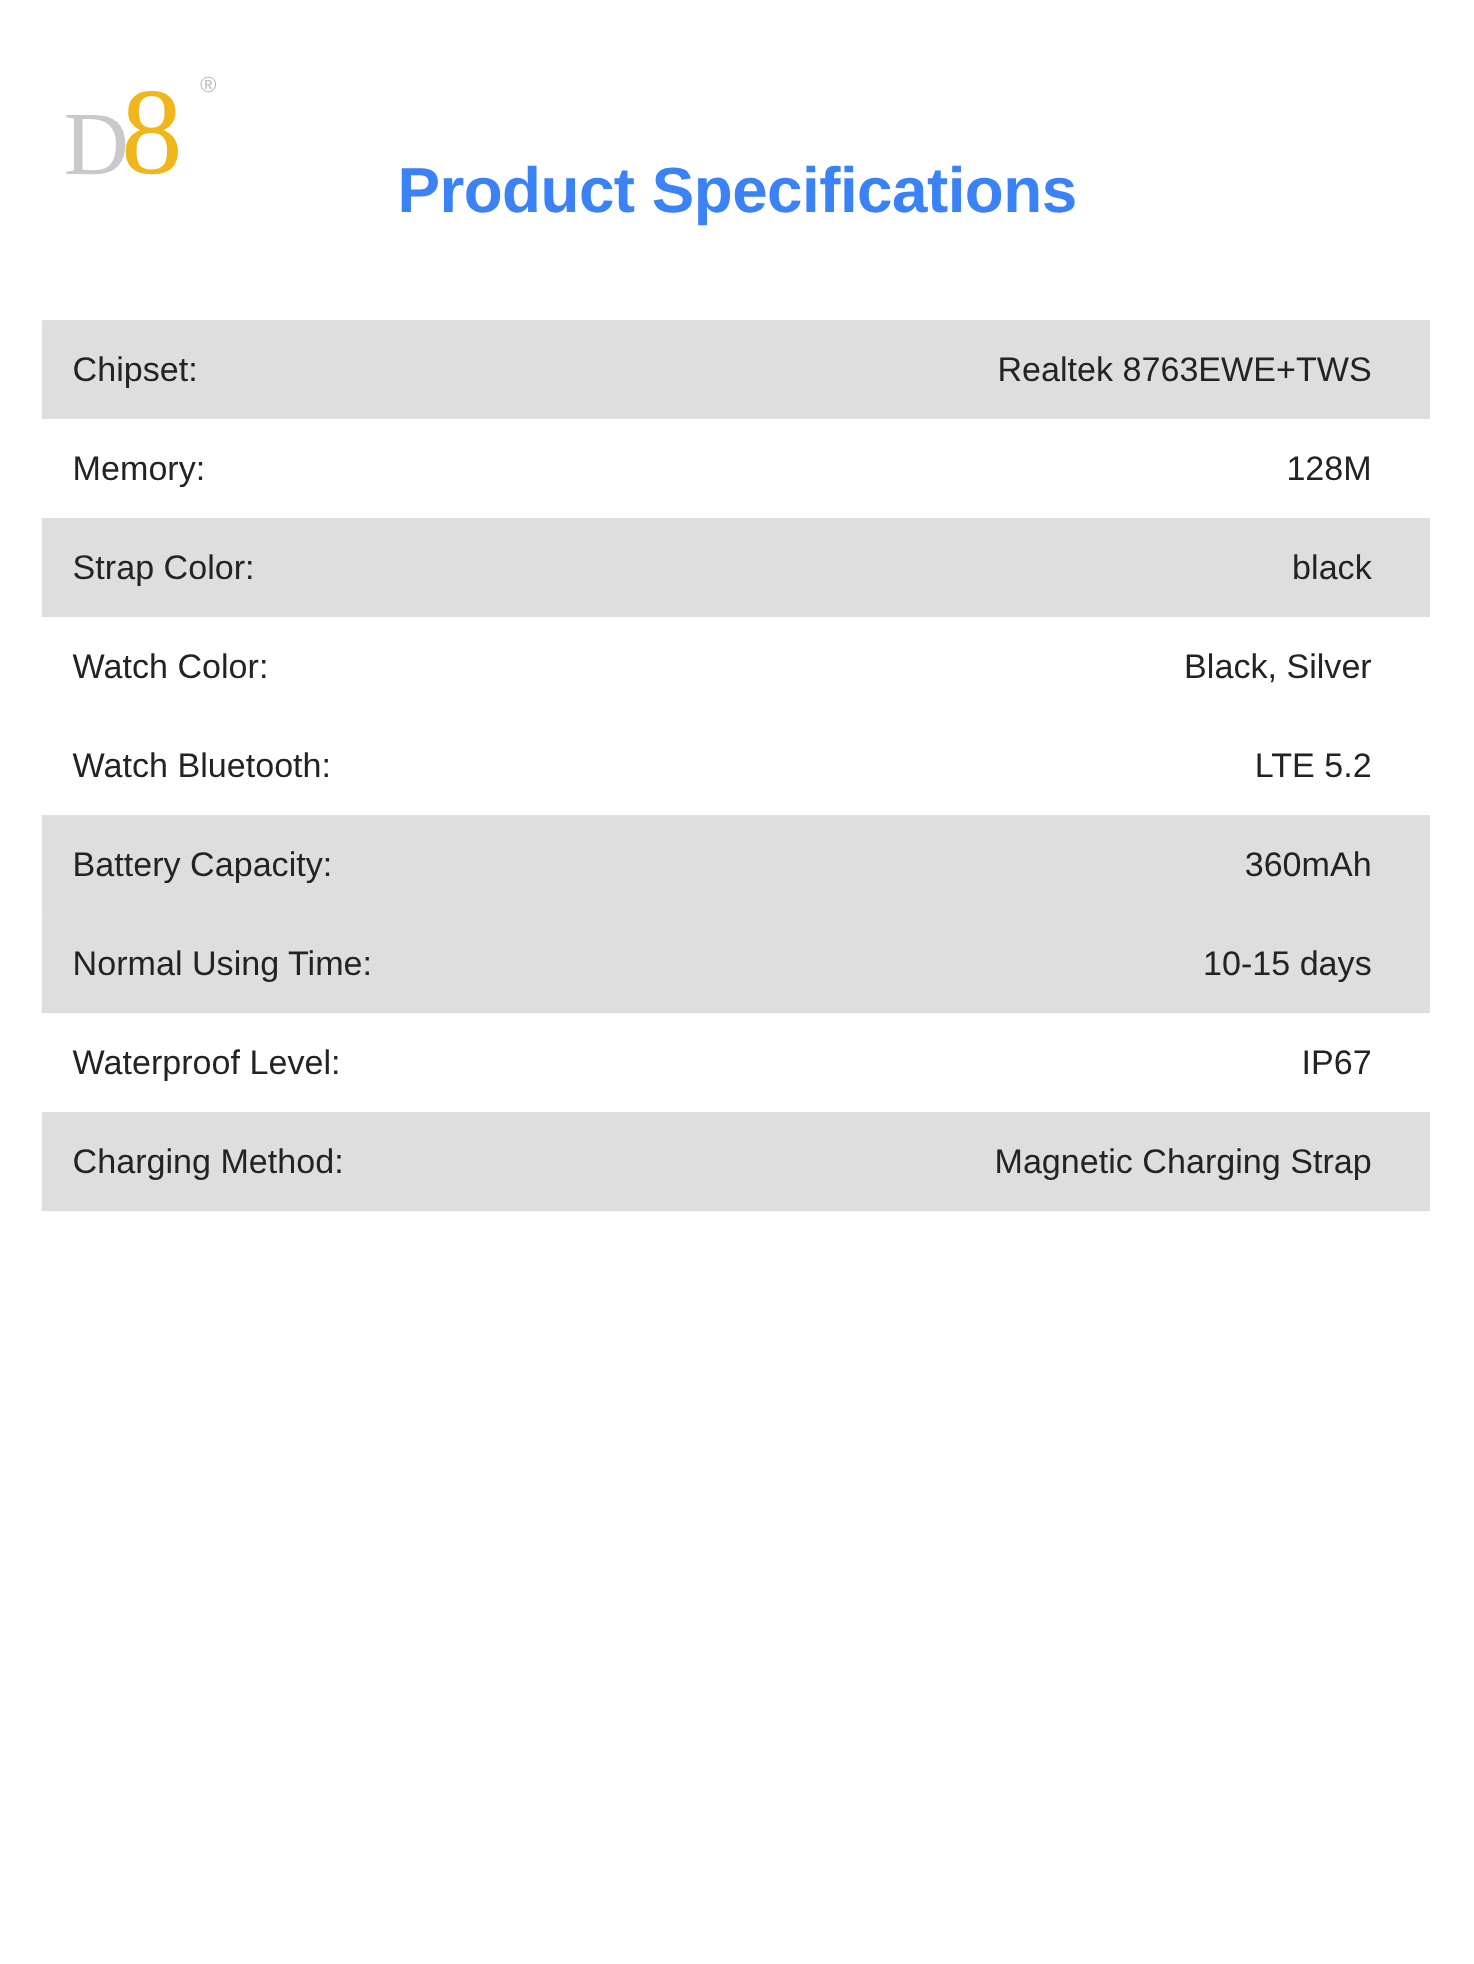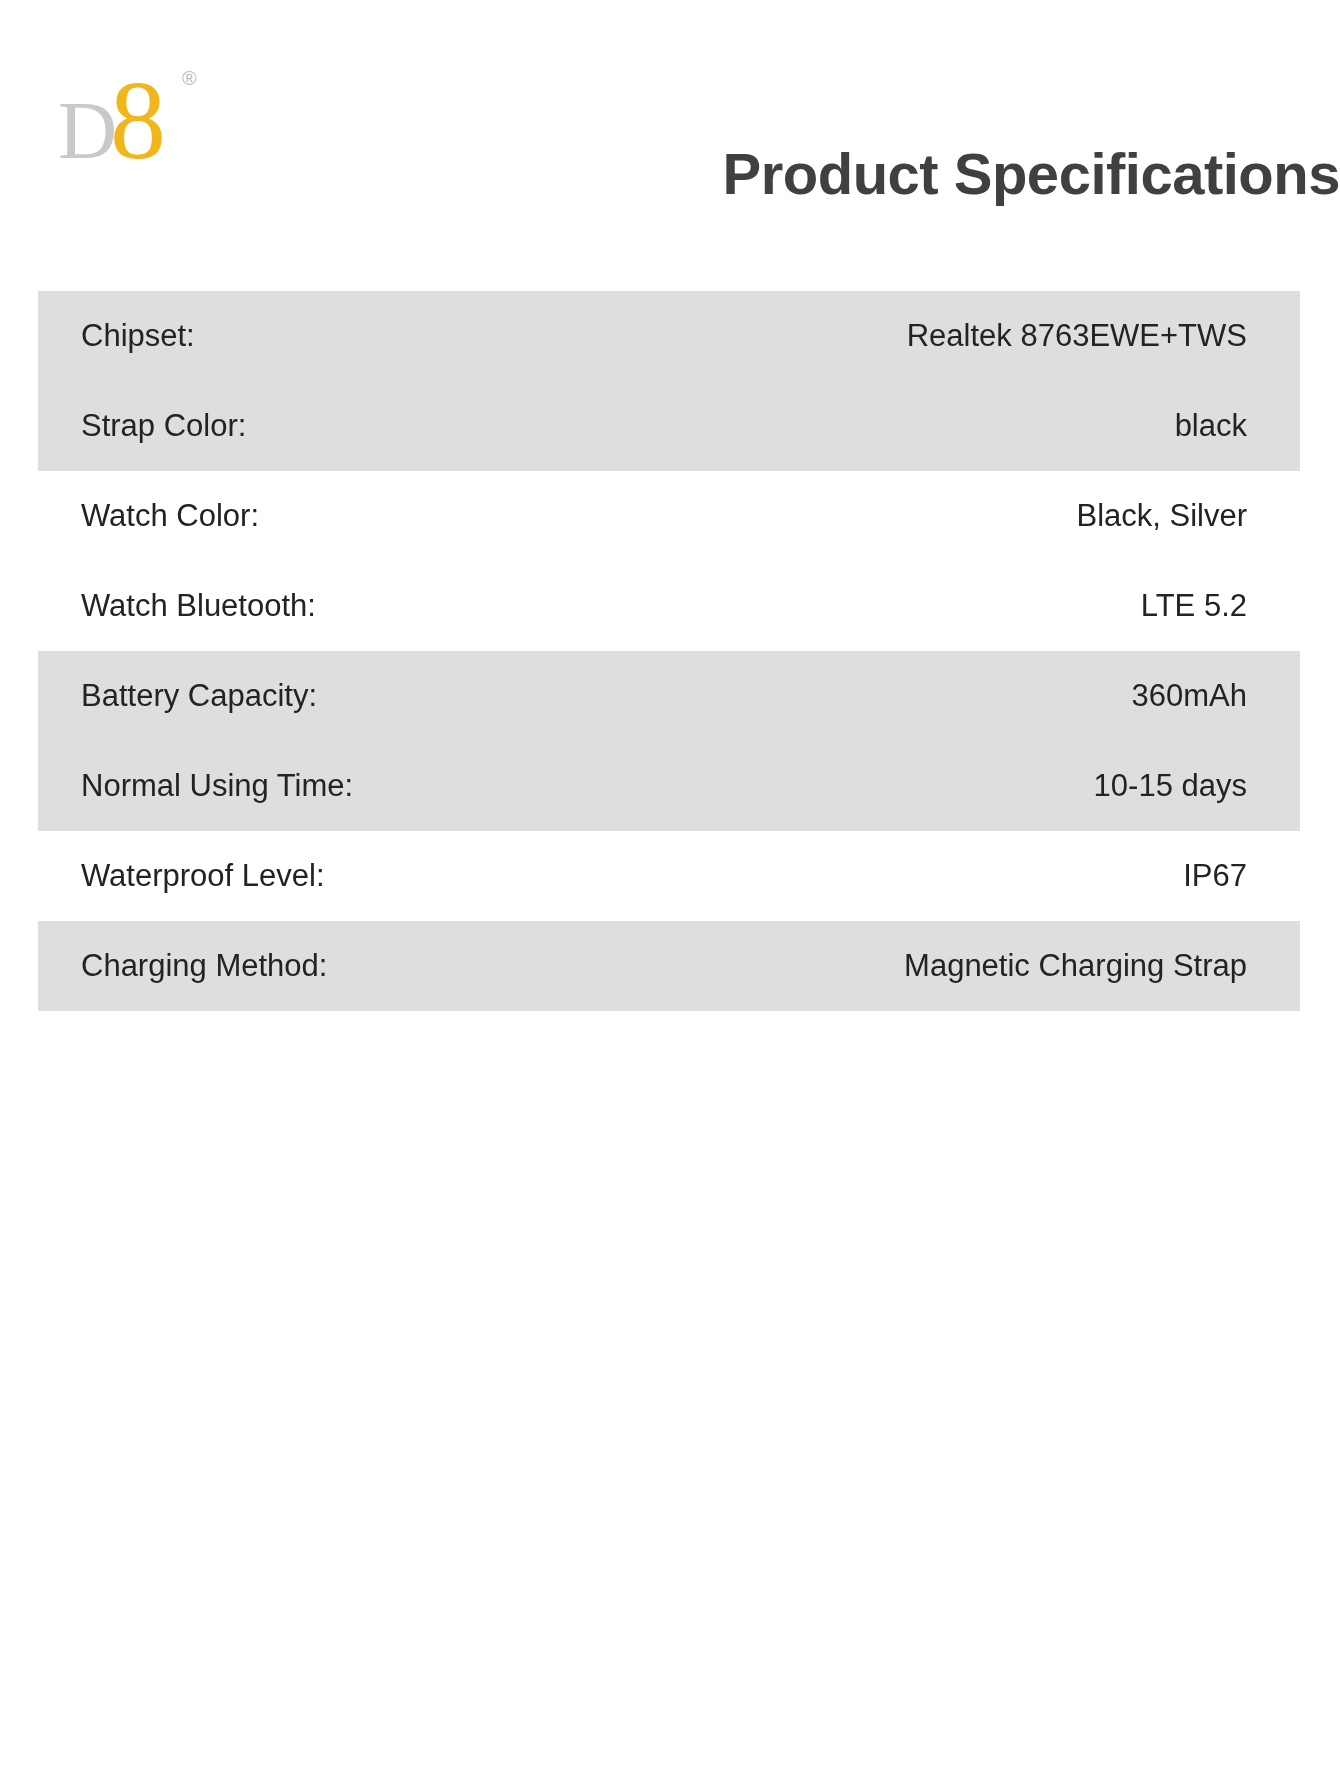--- a/index.html
+++ b/index.html
@@ -59,41 +59,41 @@
     line-height: 20px;
     color: #b9b9b9;
   }
 
   
   .title {
     position: absolute;
     left: 0;
     right: 0;
     top: 138px;
-    text-align: right;
+    text-align: center;
     font-size: 58px;
     line-height: 72px;
     font-weight: bold;
     letter-spacing: -0.5px;
-    color: #404040;
+    color: #3b82f6;
   }
 
   
   .spec-table {
     position: absolute;
     left: 38px;
     top: 291px;
     width: 1262px;
   }
   .spec-row {
     display: flex;
     align-items: center;
     justify-content: space-between;
     height: 90px;
-    padding: 0 53px 0 43px;
+    padding: 0 53px 0 28px;
     box-sizing: border-box;
   }
   .spec-row.shaded {
     background: #dededf;
   }
   .spec-row.plain {
     background: #ffffff;
   }
   .spec-label {
     font-size: 31px;
@@ -120,20 +120,24 @@
     <span class="logo-r">®</span>
   </div>
 
   <div class="title">Product Specifications</div>
 
   <div class="spec-table">
       <div class="spec-row shaded">
         <div class="spec-label">Chipset:</div>
         <div class="spec-value">Realtek 8763EWE+TWS</div>
       </div>
+      <div class="spec-row plain">
+        <div class="spec-label">Memory:</div>
+        <div class="spec-value">128M</div>
+      </div>
       <div class="spec-row shaded">
         <div class="spec-label">Strap Color:</div>
         <div class="spec-value">black</div>
       </div>
       <div class="spec-row plain">
         <div class="spec-label">Watch Color:</div>
         <div class="spec-value">Black, Silver</div>
       </div>
       <div class="spec-row plain">
         <div class="spec-label">Watch Bluetooth:</div>

